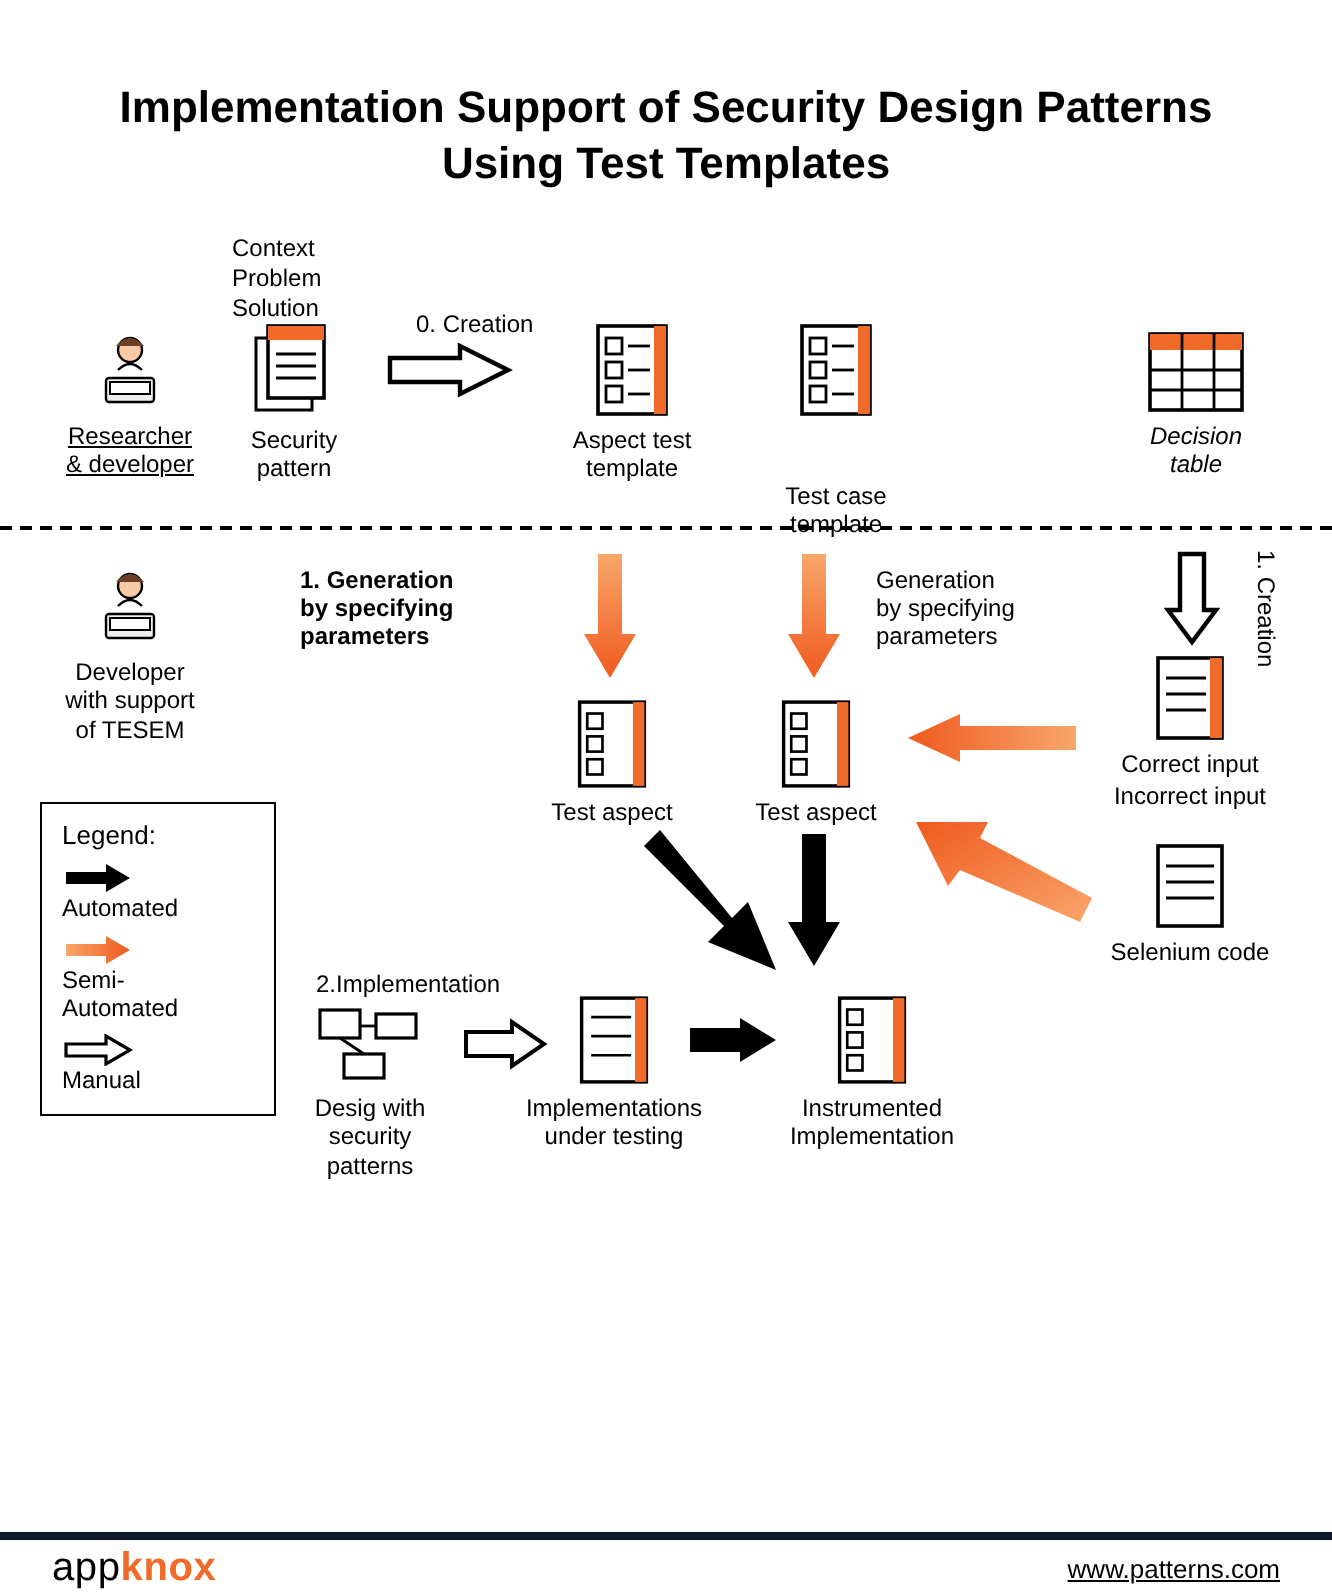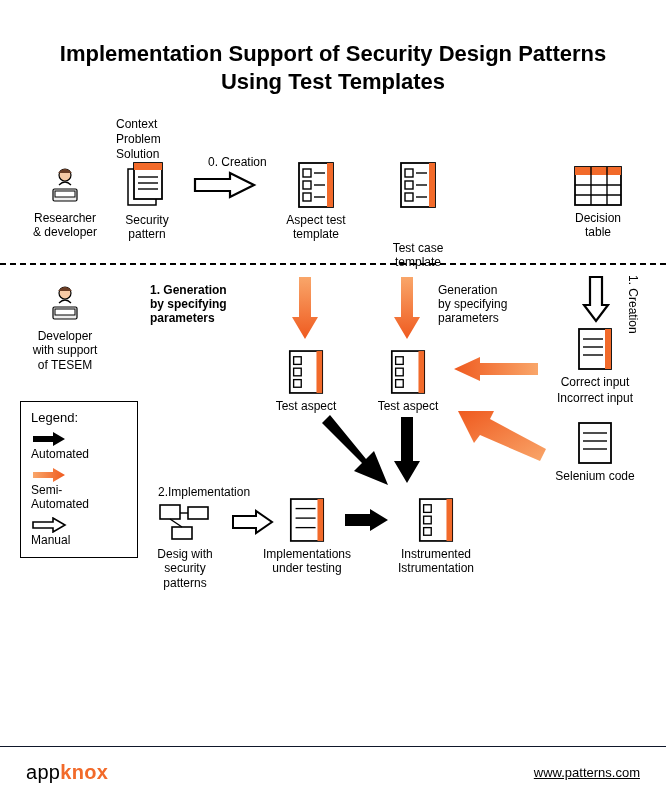--- a/index.html
+++ b/index.html
@@ -6,21 +6,21 @@
   body { font-family: -apple-system, Helvetica, Arial, sans-serif; background: #fff; width: 666px; height: 798px; position: relative; color: #000; }
   .title { text-align: center; font-weight: 700; font-size: 22px; line-height: 1.25; padding: 40px 40px 10px; }
   .canvas { position: relative; width: 666px; height: 640px; }
   .node { position: absolute; text-align: center; font-size: 12px; line-height: 1.2; }
   .lbl { margin-top: 4px; display: block; }
   .dashed { position: absolute; left: 0; right: 0; border-top: 2px dashed #000; }
   .legend { position: absolute; border: 1.5px solid #000; padding: 8px 10px 10px; font-size: 12px; width: 118px; }
   .legend .row { display: flex; align-items: center; gap: 6px; margin-top: 6px; }
   .vtext { writing-mode: vertical-rl; text-orientation: mixed; font-size: 12px; }
   .ctx { position: absolute; font-size: 12px; line-height: 1.25; }
-  .footer { position: absolute; bottom: 0; left: 0; right: 0; border-top: 1px solid #0f172a; height: 52px; display:flex; align-items:center; justify-content:space-between; padding: 0 26px; }
+  .footer { position: absolute; bottom: 0; left: 0; right: 0; border-top: 4px solid #0f172a; height: 32px; display:flex; align-items:center; justify-content:space-between; padding: 0 26px; }
   .brand { font-size: 20px; font-weight: 400; letter-spacing: .3px; }
   .brand b { color:#f26a2a; font-weight:600; }
   .url { font-size: 13px; text-decoration: underline; }
   .step { position:absolute; font-size:12px; }
   svg.ico { display:block; margin: 0 auto; }
 </style>
 </head>
 <body>
 
 <div class="title">Implementation Support of Security Design Patterns Using Test Templates</div>
@@ -32,21 +32,21 @@
 Solution</div>
 
   <div class="node" style="left:20px; top:60px; width:90px;">
     <svg class="ico" width="42" height="42" viewBox="0 0 42 42">
       <circle cx="21" cy="10" r="6" fill="#f7caa5" stroke="#000" stroke-width="1.2"></circle>
       <path d="M14 8 q7 -8 14 0" fill="#6b3e26"></path>
       <rect x="9" y="24" width="24" height="12" rx="1.5" fill="#eee" stroke="#000" stroke-width="1.2"></rect>
       <rect x="11" y="26" width="20" height="6" fill="#fff" stroke="#000" stroke-width="1"></rect>
       <path d="M15 20 q6 -6 12 0" fill="none" stroke="#000" stroke-width="1.2"></path>
     </svg>
-    <span class="lbl" style="white-space:pre;">Researcher
+    <span class="lbl" style="white-space:pre;text-decoration:underline;">Researcher
 &amp; developer</span>
   </div>
 
   <div class="node" style="left:112px; top:56px; width:70px;">
     <svg class="ico" width="44" height="48" viewBox="0 0 44 48">
       <rect x="3" y="8" width="28" height="36" fill="#fff" stroke="#000" stroke-width="1.5"></rect>
       <rect x="9" y="2" width="28" height="36" fill="#fff" stroke="#000" stroke-width="1.8"></rect>
       <rect x="9" y="2" width="28" height="7" fill="#f26a2a"></rect>
       <line x1="13" y1="16" x2="33" y2="16" stroke="#000" stroke-width="1.4"></line>
       <line x1="13" y1="22" x2="33" y2="22" stroke="#000" stroke-width="1.4"></line>
@@ -94,21 +94,21 @@
 
   <div class="node" style="left:558px; top:60px; width:80px;">
     <svg class="ico" width="50" height="42" viewBox="0 0 50 42">
       <rect x="2" y="2" width="46" height="38" fill="#fff" stroke="#000" stroke-width="1.8"></rect>
       <rect x="2" y="2" width="46" height="8" fill="#f26a2a"></rect>
       <line x1="2" y1="20" x2="48" y2="20" stroke="#000" stroke-width="1.4"></line>
       <line x1="2" y1="30" x2="48" y2="30" stroke="#000" stroke-width="1.4"></line>
       <line x1="18" y1="2" x2="18" y2="40" stroke="#000" stroke-width="1.4"></line>
       <line x1="34" y1="2" x2="34" y2="40" stroke="#000" stroke-width="1.4"></line>
     </svg>
-    <span class="lbl" style="white-space:pre;">Decision
+    <span class="lbl" style="white-space:pre;font-style:italic;">Decision
 table</span>
   </div>
 
   <div class="dashed" style="top:158px;"></div>
 
   <div class="node" style="left:20px; top:178px; width:90px;">
     <svg class="ico" width="42" height="42" viewBox="0 0 42 42">
       <circle cx="21" cy="10" r="6" fill="#f7caa5" stroke="#000" stroke-width="1.2"></circle>
       <path d="M14 8 q7 -8 14 0" fill="#6b3e26"></path>
       <rect x="9" y="24" width="24" height="12" rx="1.5" fill="#eee" stroke="#000" stroke-width="1.2"></rect>
@@ -262,21 +262,21 @@
 
   <div class="node" style="left:376px; top:392px; width:120px;">
     <svg class="ico" width="40" height="46" viewBox="0 0 42 48">
       <rect x="4" y="2" width="34" height="44" fill="#fff" stroke="#000" stroke-width="1.8"></rect>
       <rect x="32" y="2" width="6" height="44" fill="#f26a2a"></rect>
       <rect x="8" y="8" width="8" height="8" fill="none" stroke="#000" stroke-width="1.4"></rect>
       <rect x="8" y="20" width="8" height="8" fill="none" stroke="#000" stroke-width="1.4"></rect>
       <rect x="8" y="32" width="8" height="8" fill="none" stroke="#000" stroke-width="1.4"></rect>
     </svg>
     <span class="lbl" style="white-space:pre;">Instrumented
-Istrumentation</span>
+Implementation</span>
   </div>
 
   <div class="legend" style="left:20px; top:296px;">
     <div style="font-size:13px;">Legend:</div>
     <div class="row">
       <svg width="36" height="16">
           <path d="M2 5 L22 5 L22 1 L34 8 L22 15 L22 11 L2 11 Z" fill="#000"></path>
         </svg>
     </div>
     <div>Automated</div>

